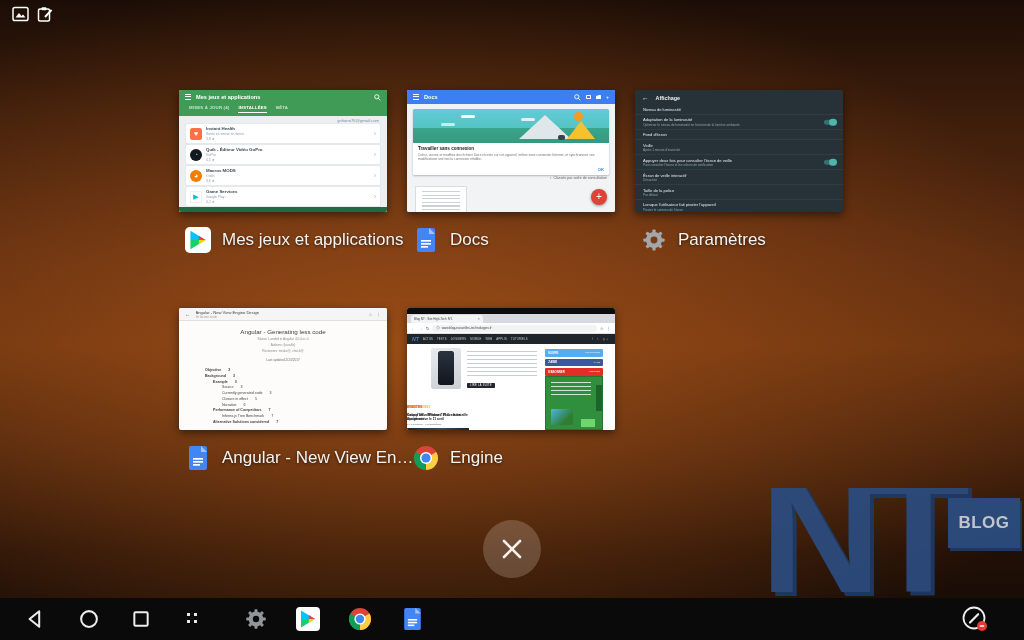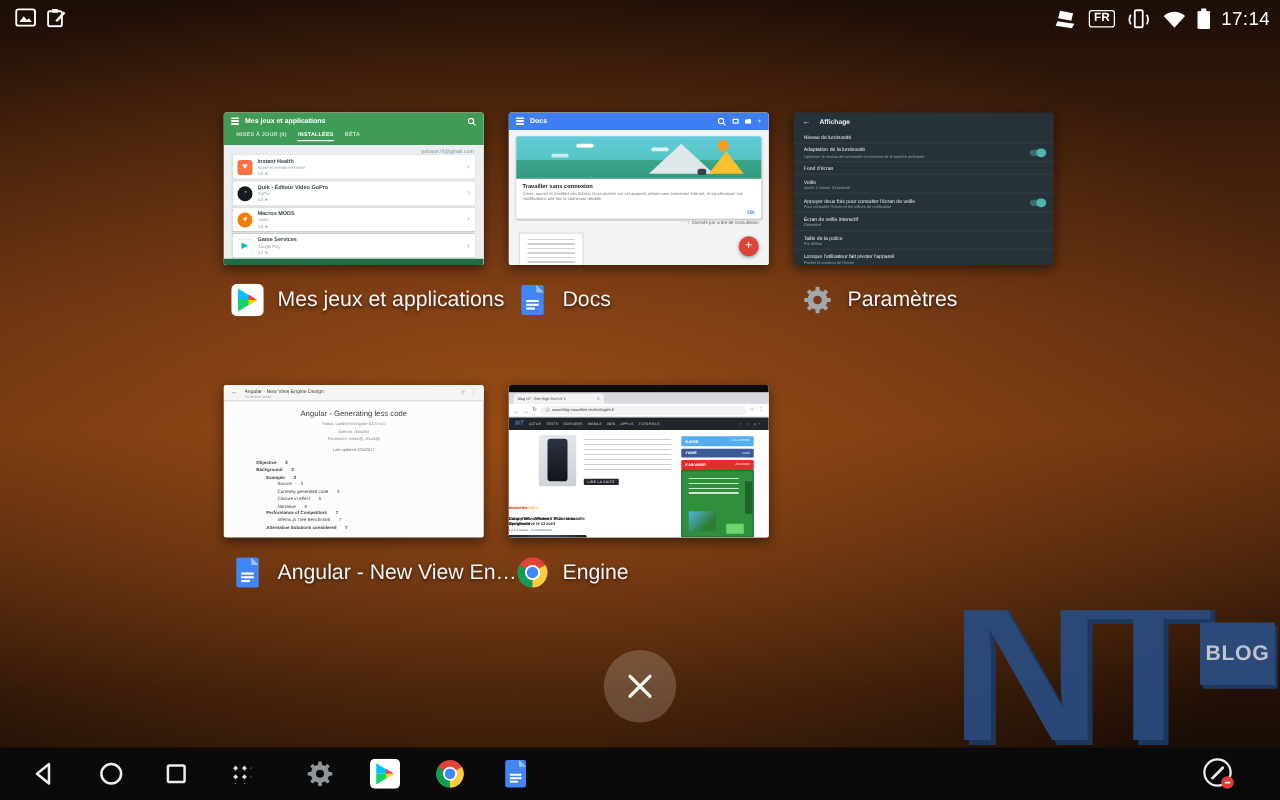--- a/index.html
+++ b/index.html
@@ -143,21 +143,21 @@
   .at{font-size:3.3px;color:#202124;font-weight:bold;line-height:1.35;margin-top:1px;height:9px;overflow:hidden;}
   .am{font-size:2.5px;color:#9aa0a6;margin-top:1px;white-space:nowrap;overflow:hidden;}
   .aimg{margin-top:2px;height:14px;border-radius:1px;background:linear-gradient(120deg,#20262e 0%,#3a4a58 50%,#151a20 100%);}
   
   #closebtn{position:absolute;left:483px;top:520px;width:58px;height:58px;border-radius:50%;border:none;
     background:rgba(235,222,210,.22);display:flex;align-items:center;justify-content:center;cursor:pointer;}
   
   #watermark{position:absolute;left:758px;top:488px;width:266px;height:152px;overflow:hidden;pointer-events:none;}
   .wm-letters{position:absolute;left:2px;top:-38px;font-size:168px;font-weight:800;letter-spacing:-14px;
     color:#2b4c80;opacity:.93;line-height:1;text-shadow:4px 4px 0 #1d3a66;}
-  .wm-badge{position:absolute;right:4px;top:10px;width:60px;height:50px;background:#2b4c80;opacity:.95;
+  .wm-badge{position:absolute;right:4px;top:10px;width:72px;height:50px;background:#2b4c80;opacity:.95;
     display:flex;align-items:center;justify-content:center;color:#c9ced6;font-size:17px;font-weight:bold;
     letter-spacing:.5px;box-shadow:2px 3px 0 #1d3a66;}
   
   #navbar{position:absolute;left:0;top:598px;width:1024px;height:42px;background:#0a0a0b;}
   .nav-ic{position:absolute;top:0;width:28px;height:42px;display:flex;align-items:center;justify-content:center;cursor:pointer;}
   .grid-dots{width:16px;height:16px;background:radial-gradient(circle 1.7px, #e8e8e8 98%, transparent) 0 0/7px 7px;
              background-position:0 0;}
 </style>
 </head>
 <body>
@@ -168,40 +168,20 @@
     <div class="sb-left">
       <svg width="17" height="16" viewBox="0 0 17 16">
           <rect x="1" y="1.5" width="15" height="13" rx="1.8" fill="none" stroke="#fff" stroke-width="1.5"></rect>
           <polygon points="3.5,11.5 7,7 9.5,10 11,8.5 13.5,11.5" fill="#fff"></polygon>
         </svg>
       <svg width="17" height="16" viewBox="0 0 17 16">
           <rect x="1.5" y="3" width="11" height="12" rx="1.5" fill="none" stroke="#fff" stroke-width="1.5"></rect>
           <rect x="4.5" y="1.2" width="5" height="3" rx="1" fill="#fff"></rect>
           <path d="M8,11 L14.6,3.9" stroke="#fff" stroke-width="2"></path>
         </svg>
-    </div>
-    <div class="sb-right">
-      <svg width="19" height="17" viewBox="0 0 19 17">
-          <polygon points="4,1.5 14.5,3.5 13,9.5 2.5,7.5" fill="#fff"></polygon>
-          <polygon points="2,10 15.5,12 13.5,15.5 0.5,13.5" fill="#fff"></polygon>
-        </svg>
-      <span class="kbd-badge">FR</span>
-      <svg width="22" height="20" viewBox="0 0 24 22">
-          <rect x="8.5" y="3.5" width="7" height="15" rx="1.2" fill="none" stroke="#fff" stroke-width="1.6"></rect>
-          <path d="M5,7.5 c-1.6,2.8 -1.6,5.7 0,8.5" stroke="#fff" stroke-width="1.5" fill="none"></path>
-          <path d="M19,7.5 c1.6,2.8 1.6,5.7 0,8.5" stroke="#fff" stroke-width="1.5" fill="none"></path>
-        </svg>
-      <svg width="19" height="16" viewBox="0 0 20 16">
-          <path d="M10,15.5 L1,5.6 Q10,-1.4 19,5.6 Z" fill="#fff"></path>
-        </svg>
-      <svg width="12" height="18" viewBox="0 0 12 18">
-          <rect x="4" y="0.8" width="4" height="2.6" fill="#fff"></rect>
-          <rect x="1" y="2.8" width="10" height="14.4" rx="1" fill="#fff"></rect>
-        </svg>
-      <span class="sb-time">17:14</span>
     </div>
   </div>
 
   <div class="card c0">
     <div class="p-head">
       <span class="p-burger"></span>
       <span class="p-title">Mes jeux et applications</span>
       <svg width="7" height="7" viewBox="0 0 10 10">
           <circle cx="4" cy="4" r="3" fill="none" stroke="#fff" stroke-width="1.3"></circle>
           <line x1="6.3" y1="6.3" x2="9" y2="9" stroke="#fff" stroke-width="1.3"></line>

